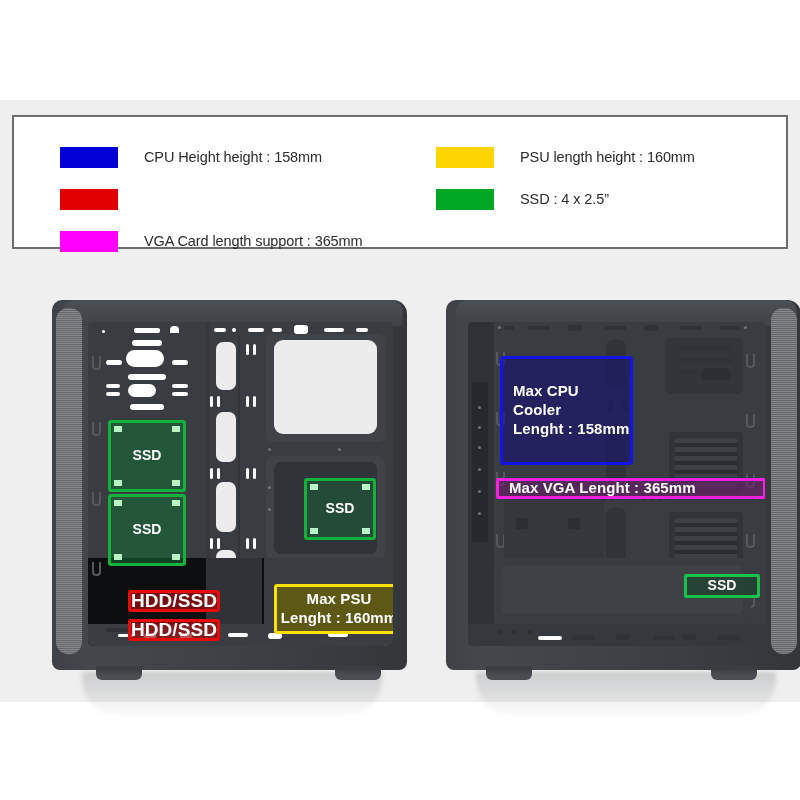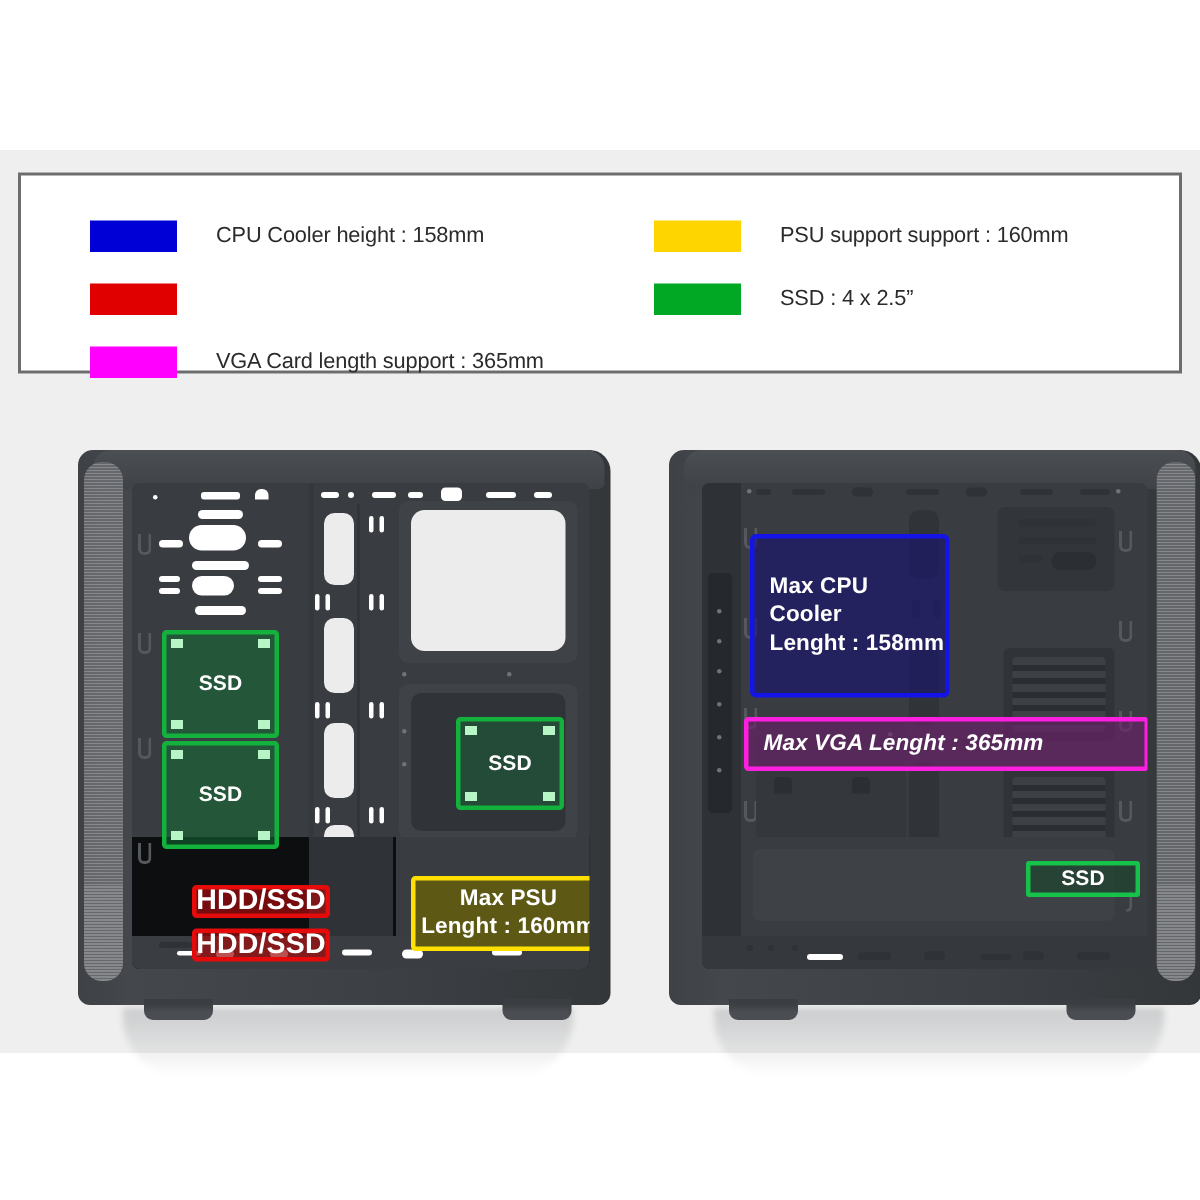--- a/index.html
+++ b/index.html
@@ -146,39 +146,39 @@
 <div class="white-top"></div>
 <div class="gray-band"></div>
 <div class="white-bottom"></div>
 
 <div class="legend">
 
   <div class="legend-col left">
 
     <div class="legend-row">
       <span class="swatch" style="background:#0000d6"></span>
-      <span class="legend-label">CPU Cooler height : 158mm</span>
+      <span class="legend-label">CPU Height height : 158mm</span>
     </div>
 
     <div class="legend-row">
       <span class="swatch" style="background:#e00000"></span>
     </div>
 
     <div class="legend-row">
       <span class="swatch" style="background:#ff00ff"></span>
       <span class="legend-label">VGA Card length support : 365mm</span>
     </div>
 
   </div>
 
   <div class="legend-col right">
 
     <div class="legend-row">
       <span class="swatch" style="background:#ffd500"></span>
-      <span class="legend-label">PSU support support : 160mm</span>
+      <span class="legend-label">PSU length height : 160mm</span>
     </div>
 
     <div class="legend-row">
       <span class="swatch" style="background:#00a823"></span>
       <span class="legend-label">SSD : 4 x 2.5”</span>
     </div>
 
   </div>
 </div>
 
@@ -398,21 +398,21 @@
       <div class="slot dk" style="left:148px; bottom:6px; width:14px; height:6px; border-radius:3px;"></div>
       <div class="slot dk" style="left:186px; bottom:6px; width:20px; height:4px;"></div>
       <div class="slot dk" style="left:214px; bottom:6px; width:14px; height:6px; border-radius:3px;"></div>
       <div class="slot dk" style="left:250px; bottom:6px; width:22px; height:5px;"></div>
 
       <div class="anno blue-box" style="left:32px; top:34px; width:133px; height:109px; flex-direction:column; align-items:flex-start; padding-left:10px; text-align:left;">
         <span>Max CPU Cooler</span>
         <span>Lenght : 158mm</span>
       </div>
 
-      <div class="anno magenta-box" style="left:28px; top:156px; width:270px; height:36px; justify-content:flex-start; padding-left:10px;font-style:italic;">
+      <div class="anno magenta-box" style="left:28px; top:156px; width:270px; height:21px; justify-content:flex-start; padding-left:10px;">
         <span>Max VGA Lenght : 365mm</span>
       </div>
 
       <div class="anno green-thin" style="left:216px; top:252px; width:76px; height:24px;">
         <span>SSD</span>
       </div>
 
     </div>
 
     <div class="foot" style="left:40px;"></div>

